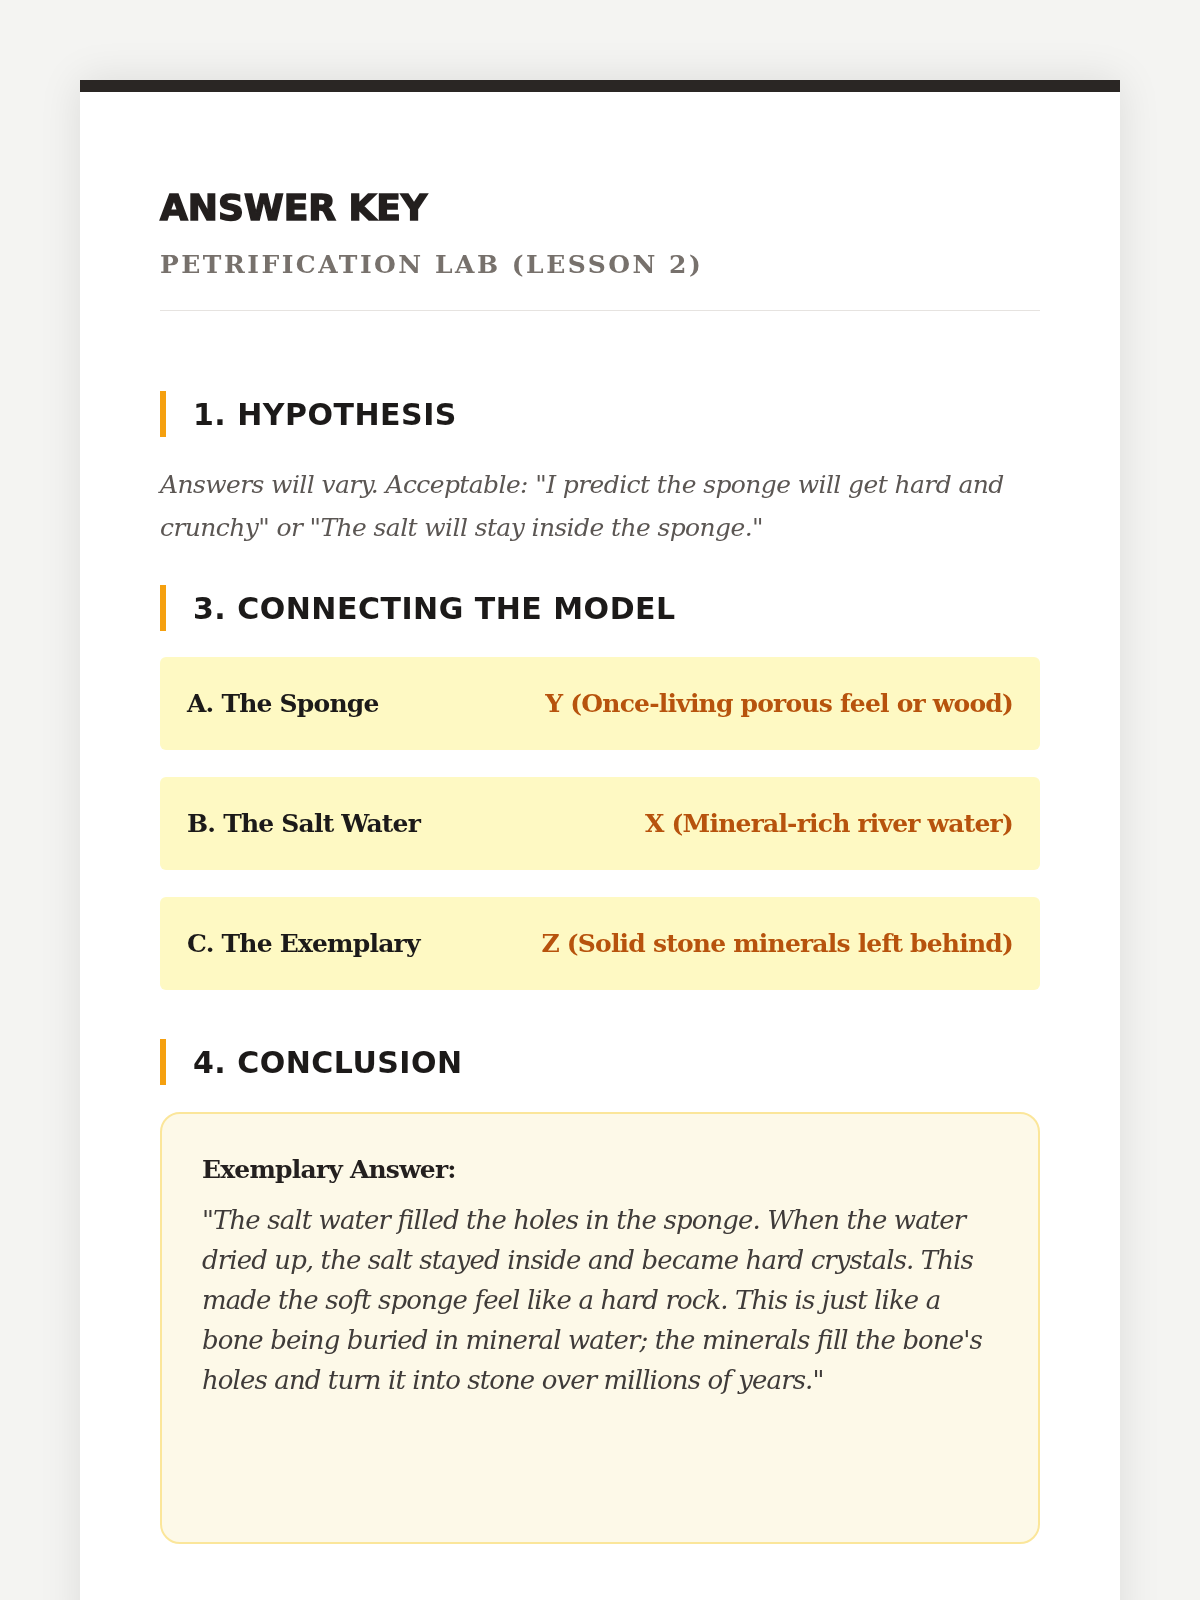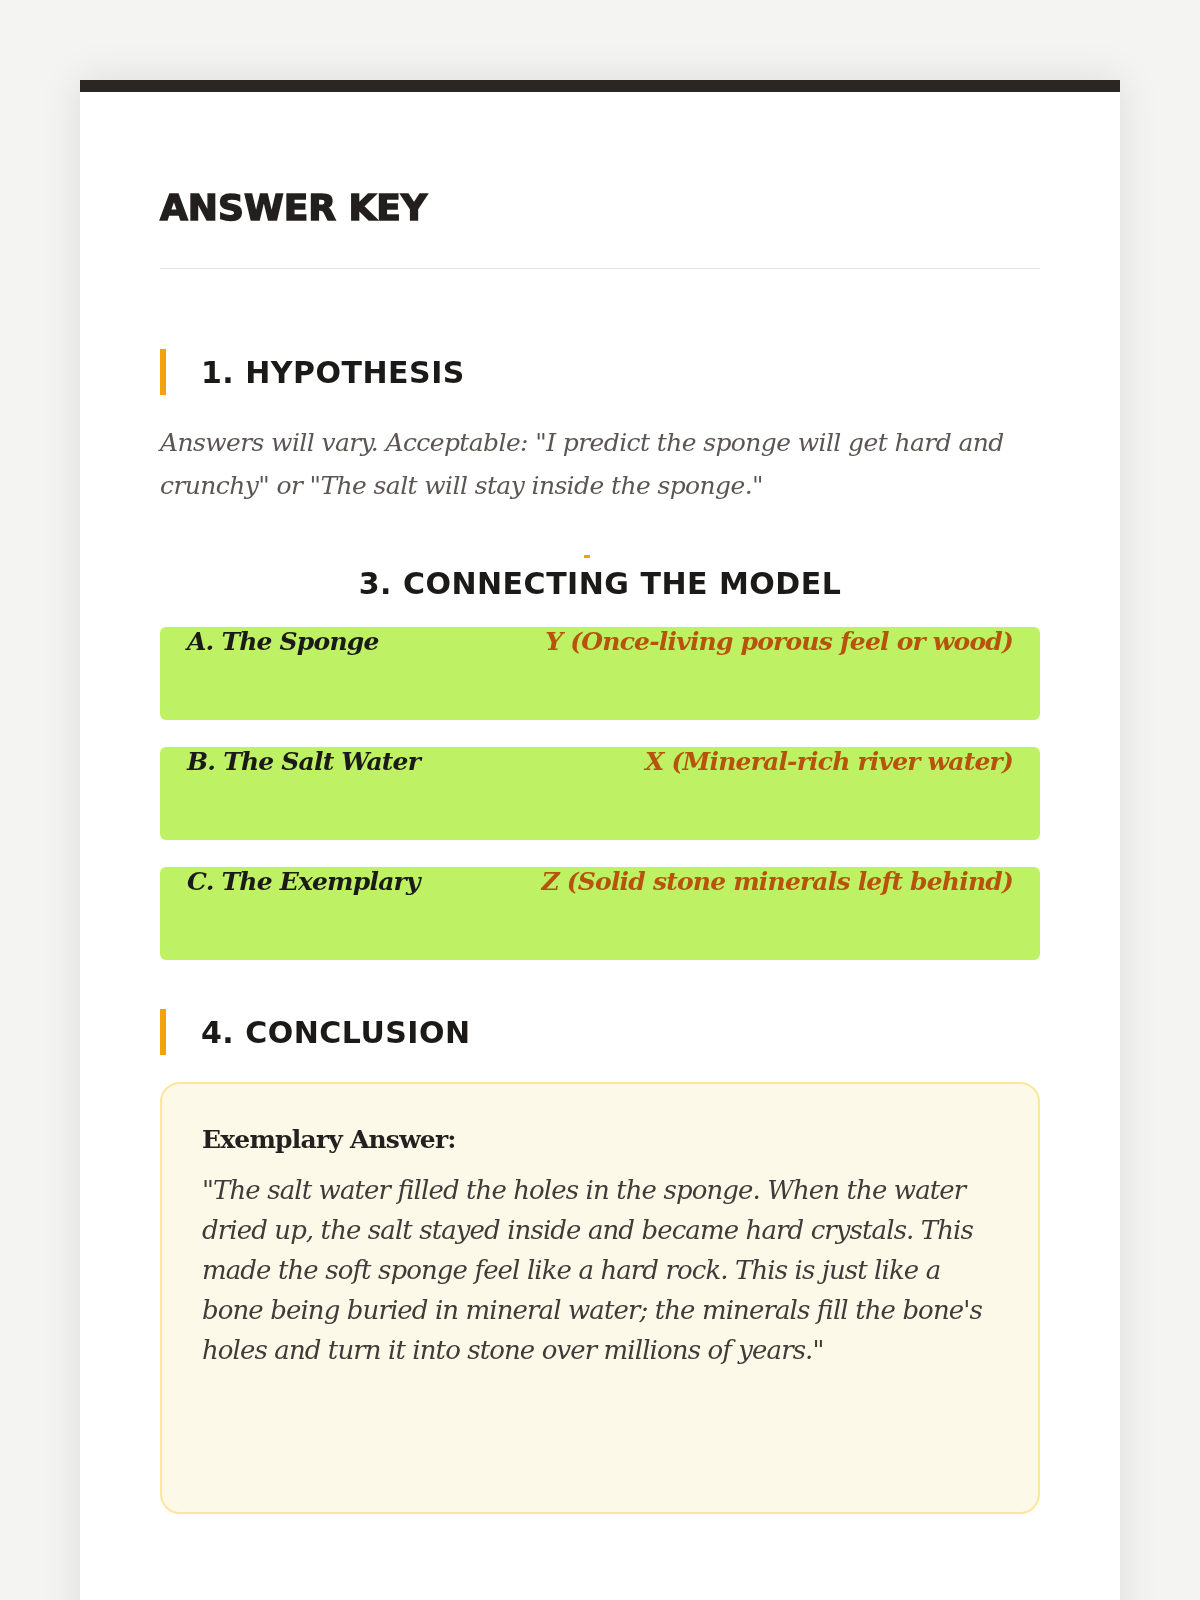--- a/index.html
+++ b/index.html
@@ -52,53 +52,51 @@
     .section-head {
       position: relative;
       display: flex;
       align-items: center;
       height: 46px;
       font-family: "DejaVu Sans", sans-serif;
       font-weight: bold;
       font-size: 30px;
       color: #1c1a19;
       letter-spacing: 0.5px;
-      gap: 8px;
     }
     .section-head .bar {
       width: 6px;
       height: 46px;
       background: #f5a00f;
       margin-right: 27px;
     }
     .s1 { margin-top: 80px; }
     .hypo {
       margin-top: 26px;
       font-family: "DejaVu Serif", serif;
       font-style: italic;
       font-size: 25px;
       line-height: 43px;
       color: #5b5653;
       letter-spacing: -0.6px;
     }
-    .s3 { margin-top: 48px; flex-direction: column; }
+    .s3 { margin-top: 36px; }
     .match-list {
       margin-top: 26px;
     }
     .match-row {
       display: flex;
       justify-content: space-between;
-      align-items: flex-start;
+      align-items: center;
       height: 93px;
-      background: #bef264;
+      background: #fef9c3;
       border-radius: 6px;
       padding: 0 27px;
       margin-bottom: 27px;
       box-sizing: border-box;
-      font-style: italic;
     }
     .match-left {
       font-family: "DejaVu Serif", serif;
       font-weight: bold;
       font-size: 25px;
       color: #1c1a19;
       letter-spacing: -0.8px;
     }
     .match-right {
       font-family: "DejaVu Serif", serif;
@@ -133,20 +131,21 @@
       line-height: 40px;
       color: #3f3b39;
       letter-spacing: -0.9px;
     }
   </style>
 </head>
 <body>
 
 <div class="page">
   <div class="title">ANSWER KEY</div>
+  <div class="subtitle">PETRIFICATION LAB (LESSON 2)</div>
   <div class="divider"></div>
 
   <div class="section-head s1">
     <span class="bar"></span>
     <span>1. HYPOTHESIS</span>
   </div>
   <div class="hypo">Answers will vary. Acceptable: "I predict the sponge will get hard and crunchy" or "The salt will stay inside the sponge."</div>
 
   <div class="section-head s3">
     <span class="bar"></span>

